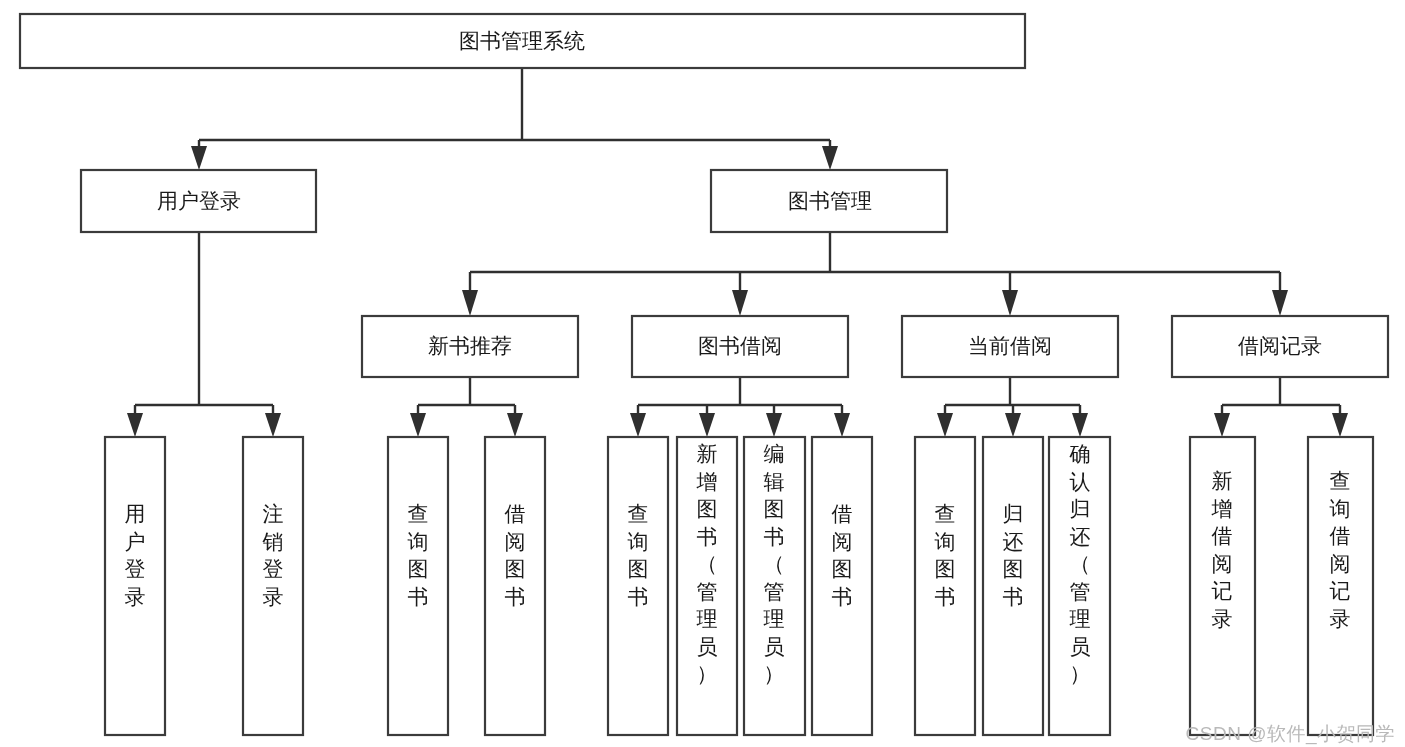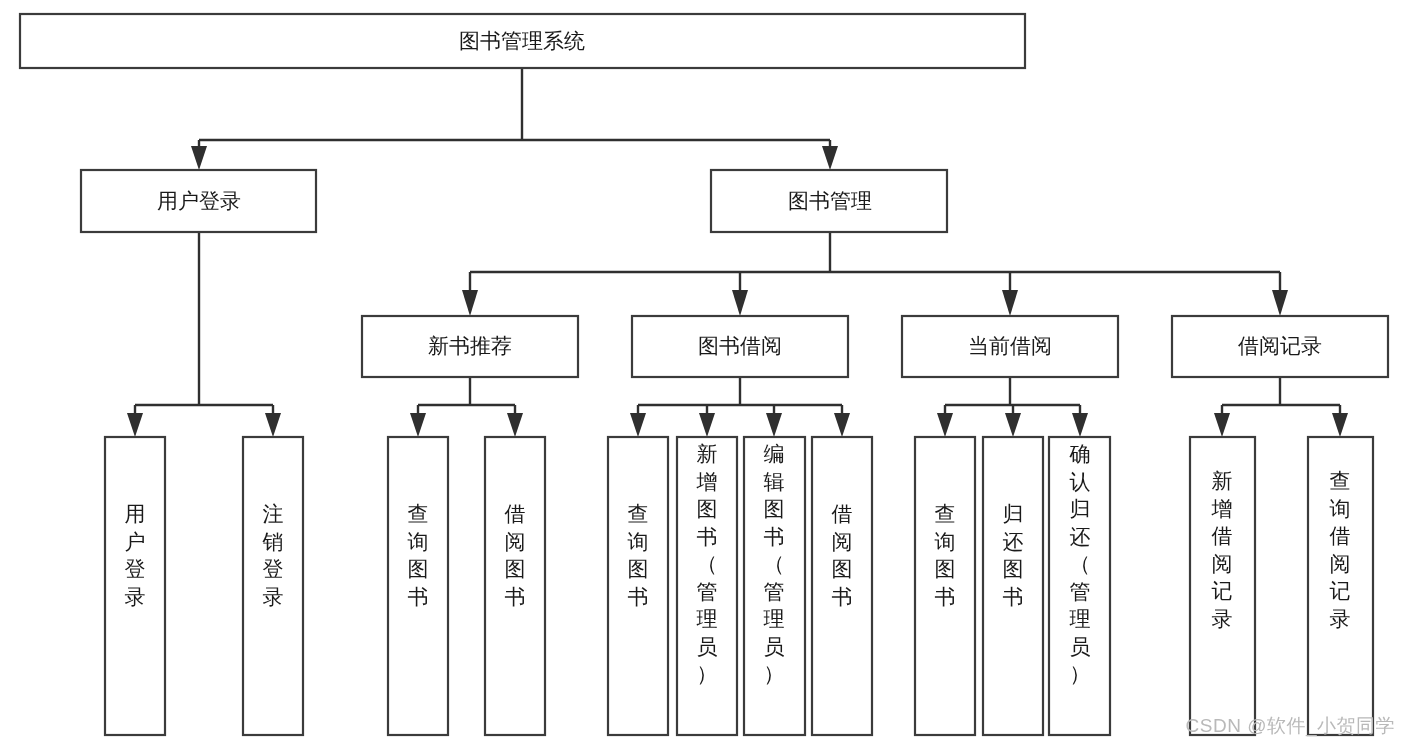--- a/index.html
+++ b/index.html
@@ -50,21 +50,21 @@
     fill: none;
     stroke-linecap: butt;
   }
   .arrow-head {
     fill: #2f2f2f;
     stroke: none;
   }
   .watermark-text {
     position: absolute;
     right: 10px;
-    bottom: 8px;
+    bottom: 0;
     font-family: "Liberation Sans", "DejaVu Sans", sans-serif;
     font-size: 19px;
     color: #b9b9b9;
     white-space: nowrap;
     letter-spacing: 0.5px;
     pointer-events: none;
   }
 </style>
 </head>
 <body>

